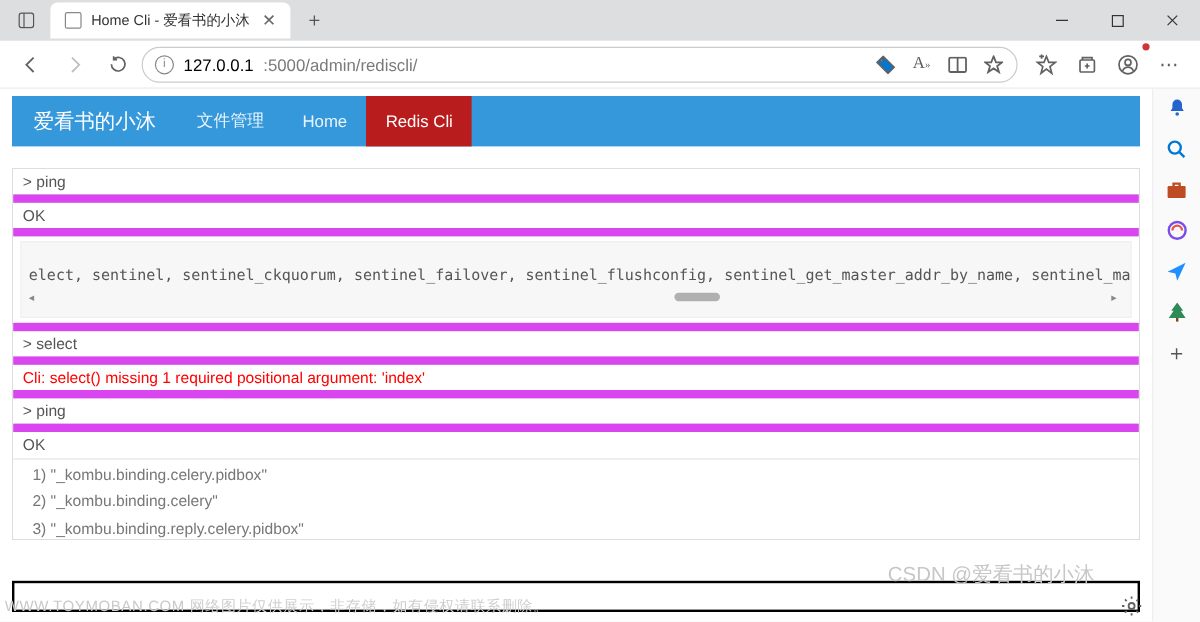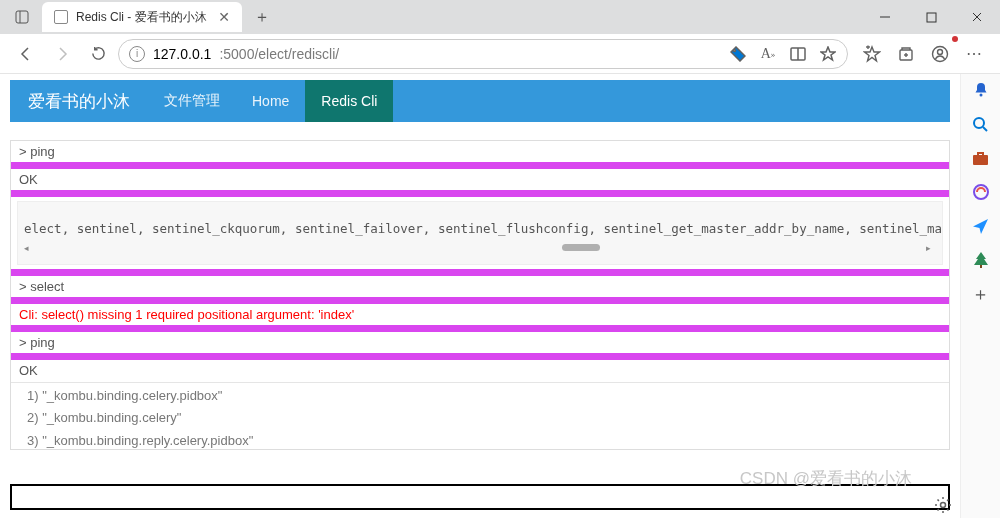--- a/index.html
+++ b/index.html
@@ -45,21 +45,21 @@
   .sp-copilot { color:#7a4de8; }
   .sp-send { color:#1e90ff; }
   .sp-tree { color:#2e8b57; }
   .sp-plus { color:#555; }
   .gear-bottom { position:absolute; right:8px; bottom:4px; color:#555; }
 
   
   .appnav { height:42px; background:#3498db; display:flex; align-items:center; color:#fff; margin: 6px 10px 0 10px; }
   .brand { padding: 0 18px; font-size:17px; font-weight:400; }
   .navitem { padding: 0 16px; height:42px; display:flex; align-items:center; font-size:14px; color:#eaf4fb; }
-  .navitem.active { background:#0f766e; color:#fff; }
+  .navitem.active { background:#b91c1c; color:#fff; }
 
   
   .termwrap { margin:18px 10px 0 10px; border:1px solid #ddd; position:relative; height:310px; overflow-y:auto; overflow-x:hidden; background:#fff; }
   .termwrap::-webkit-scrollbar { width:14px; }
   .termwrap::-webkit-scrollbar-track { background:#f4f4f4; }
   .termwrap::-webkit-scrollbar-thumb { background:#c1c1c1; border-radius:7px; }
   .row { padding:2px 8px 1px 8px; font-size:13px; color:#555; border-top:7px solid #d946ef; line-height:1.4; }
   .row:first-child { border-top:none; }
   .row.cmd { color:#555; }
   .row.err { color:#ff0000; }
@@ -88,21 +88,21 @@
 <div class="titlebar">
   <div class="tabstrip">
     <div class="tab-btn">
       <svg width="14" height="14" viewBox="0 0 14 14">
           <rect x="1" y="1" width="12" height="12" rx="2" fill="none" stroke="#555"></rect>
           <line x1="5" y1="1" x2="5" y2="13" stroke="#555"></line>
         </svg>
     </div>
     <div class="tab">
       <span class="favicon"></span>
-      <span class="tab-title">Redis Cli - 爱看书的小沐</span>
+      <span class="tab-title">Home Cli - 爱看书的小沐</span>
       <span class="tab-x">✕</span>
     </div>
     <div class="newtab">＋</div>
   </div>
   <div class="wincontrols">
     <div class="winbtn">
         <svg width="12" height="12">
           <line x1="1" y1="6" x2="11" y2="6"></line>
         </svg>
       </div>
@@ -133,21 +133,21 @@
     </div>
   <div class="navbtn">
       <svg width="17" height="17" viewBox="0 0 18 18" fill="none" stroke="#616161" stroke-width="1.5">
         <path d="M3 9a6 6 0 1 0 2-4.5"></path>
         <path d="M5 2v3h3"></path>
       </svg>
     </div>
   <div class="urlbox">
     <span class="info-icon">i</span>
     <span class="urlhost">127.0.0.1</span>
-      <span class="urlpath">:5000/elect/rediscli/</span>
+      <span class="urlpath">:5000/admin/rediscli/</span>
     <div class="urlright">
       <span class="iconslot tagicon">
           <svg width="16" height="16" viewBox="0 0 16 16" stroke="#0078d4" fill="#0078d4">
             <path d="M1 6 L6 1 L15 10 L10 15 Z" fill="#0078d4"></path>
             <circle cx="4.5" cy="4.5" r="1" fill="#fff"></circle>
           </svg>
         </span>
       <span class="iconslot" style="font-family:serif;font-size:14px;">A<sup style="font-size:9px;">»</sup></span>
       <span class="iconslot">
           <svg width="16" height="14" viewBox="0 0 16 14">
@@ -222,20 +222,23 @@
         <div class="keysout">2) "_kombu.binding.celery"</div>
         <div class="keysout">3) "_kombu.binding.reply.celery.pidbox"</div>
 
       </div>
     </div>
 
     <div class="cmdinput-wrap">
       <input class="cmdinput" type="text" value="" style="">
     </div>
 
+    <div class="watermark">
+      <span>WWW.TOYMOBAN.COM</span><span class="cn"> 网络图片仅供展示，非存储，如有侵权请联系删除。</span>
+    </div>
     <div class="attrib">CSDN @爱看书的小沐</div>
     <div class="iconslot gear-bottom">
       <svg width="18" height="18" viewBox="0 0 18 18" fill="none" stroke="#616161" stroke-width="1.3">
           <circle cx="9" cy="9" r="2.5"></circle>
           <path d="M9 1v2M9 15v2M1 9h2M15 9h2M3.5 3.5l1.4 1.4M13.1 13.1l1.4 1.4M3.5 14.5l1.4-1.4M13.1 4.9l1.4-1.4"></path>
         </svg>
     </div>
   </div>
 
   <div class="sidepane">

